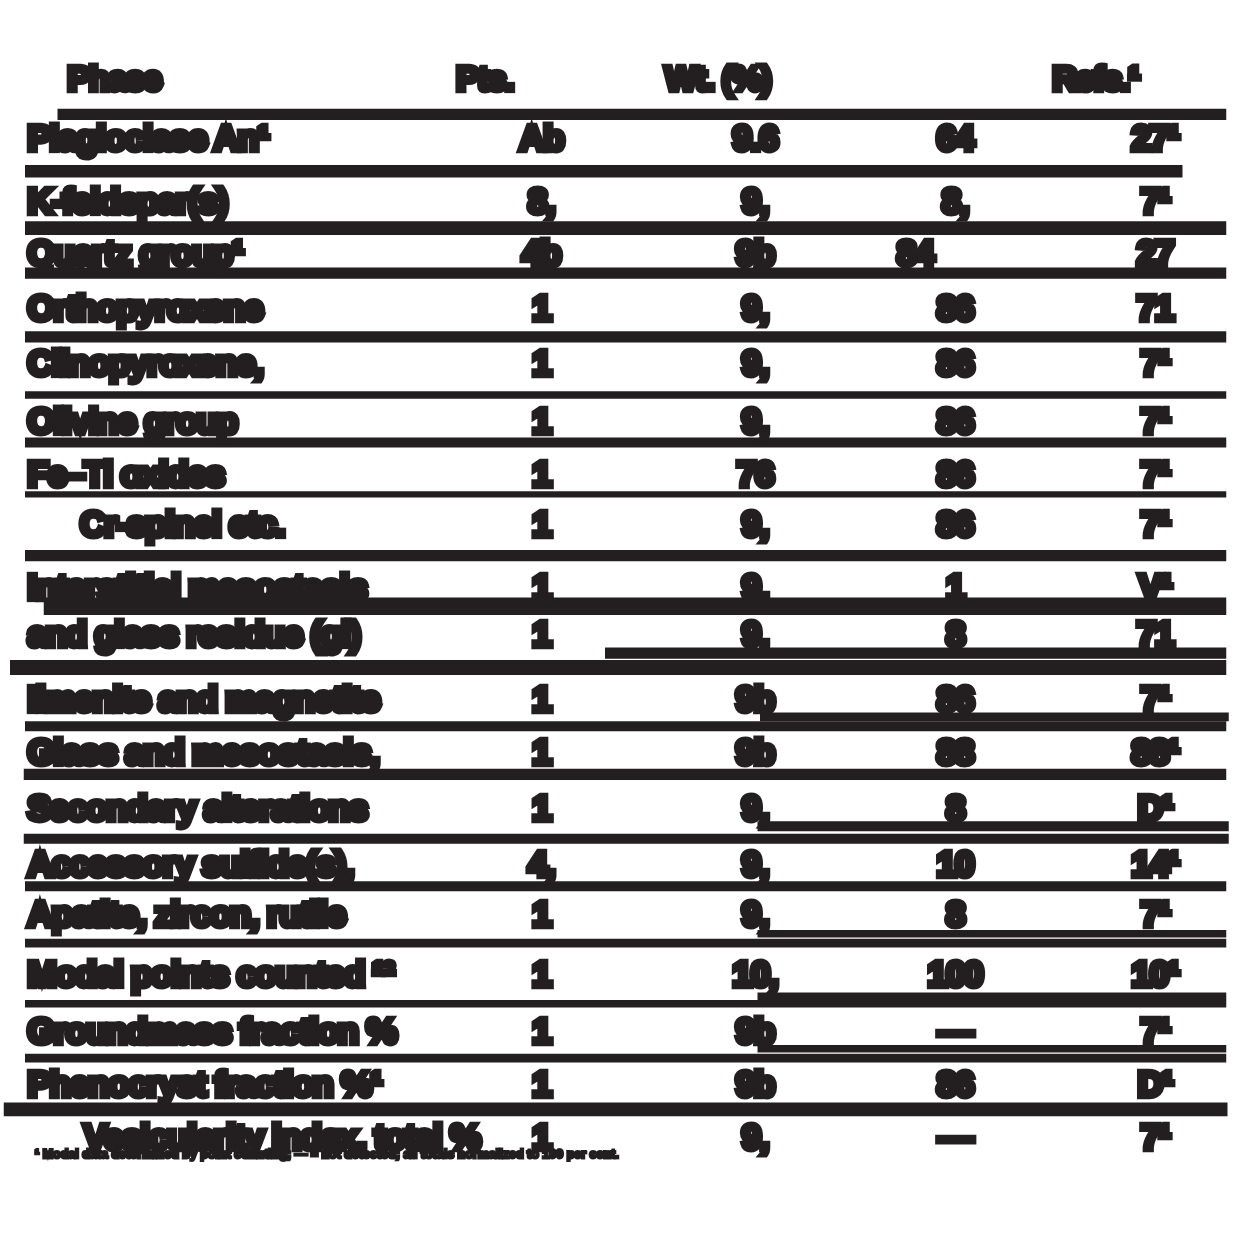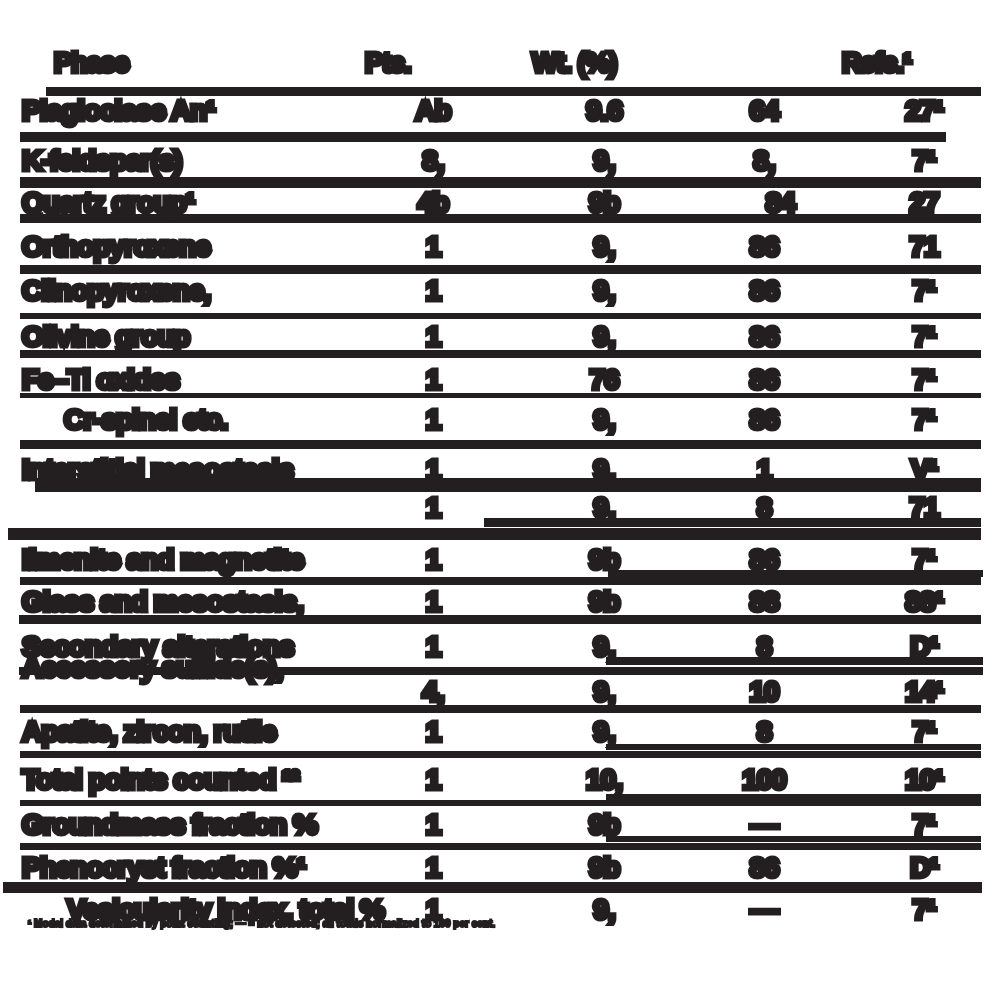--- a/index.html
+++ b/index.html
@@ -63,21 +63,21 @@
     <div class="blob val" style="left: 704px; top: 96px;">64</div>
     <div class="blob val" style="left: 864px; top: 96px;">27¹</div>
     <div class="blob" style="left: 22px; top: 146px;">K-feldspar(s)</div>
     <div class="blob val" style="left: 373px; top: 146px;">8,</div>
     <div class="blob val" style="left: 544px; top: 146px;">9,</div>
     <div class="blob val" style="left: 704px; top: 146px;">8,</div>
     <div class="blob val" style="left: 864px; top: 146px;">7¹</div>
     <div class="blob" style="left: 22px; top: 188px;">Quartz group¹</div>
     <div class="blob val" style="left: 373px; top: 188px;">4b</div>
     <div class="blob val" style="left: 544px; top: 188px;">9b</div>
-    <div class="blob val" style="left: 720px; top: 188px;">84</div>
+    <div class="blob val" style="left: 672px; top: 188px;">84</div>
     <div class="blob val" style="left: 864px; top: 188px;">27</div>
     <div class="blob" style="left: 22px; top: 232px;">Orthopyroxene</div>
     <div class="blob val" style="left: 373px; top: 232px;">1</div>
     <div class="blob val" style="left: 544px; top: 232px;">9,</div>
     <div class="blob val" style="left: 704px; top: 232px;">86</div>
     <div class="blob val" style="left: 864px; top: 232px;">71</div>
     <div class="blob" style="left: 22px; top: 276px; text-align: center;">Clinopyroxene,</div>
     <div class="blob val" style="left: 373px; top: 276px;">1</div>
     <div class="blob val" style="left: 544px; top: 276px;">9,</div>
     <div class="blob val" style="left: 704px; top: 276px;">86</div>
@@ -95,50 +95,51 @@
     <div class="blob" style="left: 22px; top: 405px; padding-left: 42px;">Cr-spinel etc.</div>
     <div class="blob val" style="left: 373px; top: 405px;">1</div>
     <div class="blob val" style="left: 544px; top: 405px;">9,</div>
     <div class="blob val" style="left: 704px; top: 405px;">86</div>
     <div class="blob val" style="left: 864px; top: 405px;">7¹</div>
     <div class="blob" style="left: 22px; top: 455px;">Interstitial mesostasis</div>
     <div class="blob val" style="left: 373px; top: 455px;">1</div>
     <div class="blob val" style="left: 544px; top: 455px;">9,</div>
     <div class="blob val" style="left: 704px; top: 455px;">1</div>
     <div class="blob val" style="left: 864px; top: 455px;">V¹</div>
+    <div class="blob" style="left: 22px; top: 493px;">and glass residue (gl)</div>
     <div class="blob val" style="left: 373px; top: 493px;">1</div>
     <div class="blob val" style="left: 544px; top: 493px;">9,</div>
     <div class="blob val" style="left: 704px; top: 493px;">8</div>
     <div class="blob val" style="left: 864px; top: 493px;">71</div>
     <div class="blob" style="left: 22px; top: 545px;">Ilmenite and magnetite</div>
     <div class="blob val" style="left: 373px; top: 545px;">1</div>
     <div class="blob val" style="left: 544px; top: 545px;">9b</div>
     <div class="blob val" style="left: 704px; top: 545px;">86</div>
     <div class="blob val" style="left: 864px; top: 545px;">7¹</div>
     <div class="blob" style="left: 22px; top: 587px;">Glass and mesostasis,</div>
     <div class="blob val" style="left: 373px; top: 587px;">1</div>
     <div class="blob val" style="left: 544px; top: 587px;">9b</div>
     <div class="blob val" style="left: 704px; top: 587px;">88</div>
     <div class="blob val" style="left: 864px; top: 587px;">88¹</div>
     <div class="blob" style="left: 22px; top: 632px;">Secondary alterations</div>
     <div class="blob val" style="left: 373px; top: 632px;">1</div>
     <div class="blob val" style="left: 544px; top: 632px;">9,</div>
     <div class="blob val" style="left: 704px; top: 632px;">8</div>
     <div class="blob val" style="left: 864px; top: 632px;">D¹</div>
-    <div class="blob" style="left: 22px; top: 653px;">Accessory sulfide(s),</div>
+    <div class="blob" style="left: 22px; top: 677px;">Accessory sulfide(s),</div>
     <div class="blob val" style="left: 373px; top: 677px;">4,</div>
     <div class="blob val" style="left: 544px; top: 677px;">9,</div>
     <div class="blob val" style="left: 704px; top: 677px;">10</div>
     <div class="blob val" style="left: 864px; top: 677px;">14¹</div>
     <div class="blob" style="left: 22px; top: 717px;">Apatite, zircon, rutile</div>
     <div class="blob val" style="left: 373px; top: 717px;">1</div>
     <div class="blob val" style="left: 544px; top: 717px;">9,</div>
     <div class="blob val" style="left: 704px; top: 717px;">8</div>
     <div class="blob val" style="left: 864px; top: 717px;">7¹</div>
-    <div class="blob" style="left: 22px; top: 765px;">Total points counted ¹²</div>
+    <div class="blob" style="left: 22px; top: 765px;">Modal points counted ¹²</div>
     <div class="blob val" style="left: 373px; top: 765px;">1</div>
     <div class="blob val" style="left: 544px; top: 765px;">10,</div>
     <div class="blob val" style="left: 704px; top: 765px;">100</div>
     <div class="blob val" style="left: 864px; top: 765px;">10¹</div>
     <div class="blob" style="left: 22px; top: 810px;">Groundmass fraction %</div>
     <div class="blob val" style="left: 373px; top: 810px;">1</div>
     <div class="blob val" style="left: 544px; top: 810px;">9b</div>
     <div class="blob val" style="left: 704px; top: 810px;">—</div>
     <div class="blob val" style="left: 864px; top: 810px;">7¹</div>
     <div class="blob" style="left: 22px; top: 853px;">Phenocryst fraction %¹</div>

